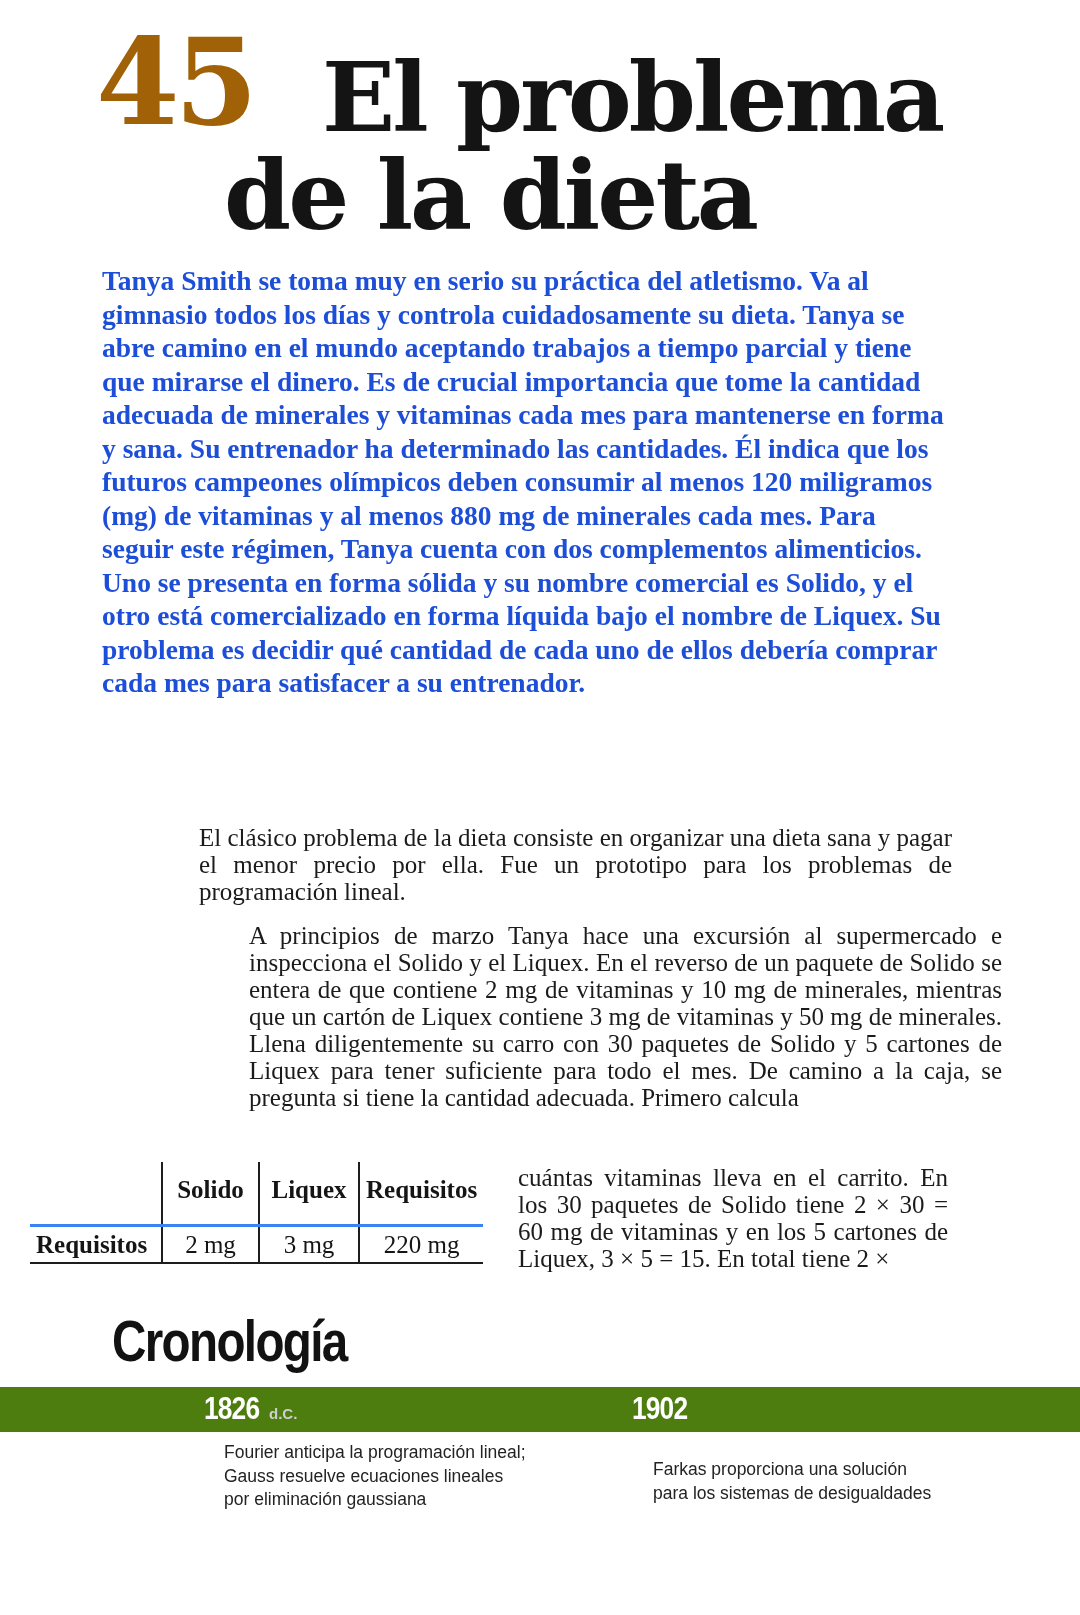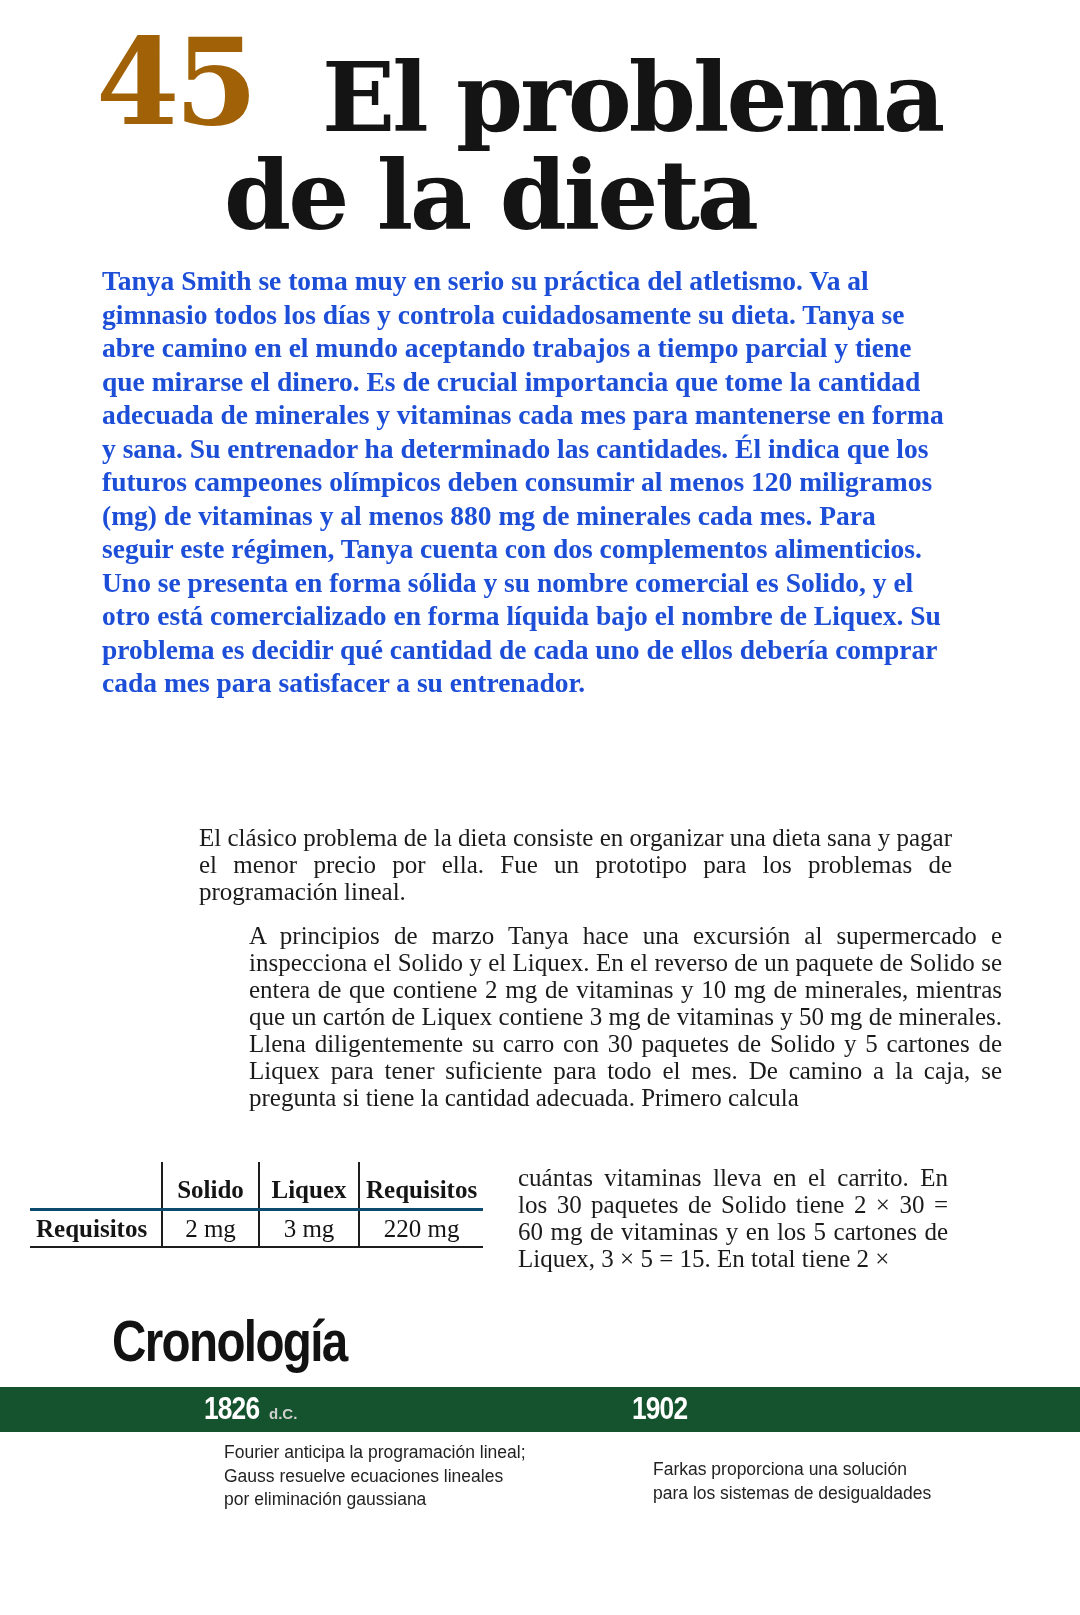--- a/index.html
+++ b/index.html
@@ -55,39 +55,39 @@
     font-size:25px;
     color:#151515;
   }
   table.nutri th, table.nutri td {
     border-left:2px solid #1d1d1d;
     padding:0 6px;
     text-align:center;
     vertical-align:middle;
   }
   table.nutri th:first-child, table.nutri td:first-child { border-left:none; text-align:left; }
-  table.nutri thead th { border-bottom:3px solid #0c4a6e; height:42px; font-weight:bold; vertical-align:bottom; padding-bottom:4px; }
+  table.nutri thead th { border-bottom:3px solid #3b82f6; height:42px; font-weight:bold; vertical-align:bottom; padding-bottom:20px; }
   table.nutri tbody td { border-bottom:2px solid #1d1d1d; height:35px; }
   table.nutri td.rowlabel { font-weight:bold; }
   .col-label { width:132px; } .col-solido { width:97px; } .col-liquex { width:100px; } .col-req { width:124px; }
 
   #timeline-heading {
     left:112px; top:1312px;
     font-family:"Liberation Sans", sans-serif;
     font-weight:bold;
     font-size:58px; line-height:1;
     letter-spacing:-2px;
     color:#121212;
     transform:scaleX(0.82);
     transform-origin:left top;
     white-space:nowrap;
   }
   #timeline-bar {
     left:0; top:1387px; width:1080px; height:45px;
-    background:#14532d;
+    background:#4d7c0f;
   }
   .year-group { position:absolute; top:5px; white-space:nowrap; }
   #year-group-1826 { left:204px; }
   #year-group-1902 { left:632px; }
   .year-label {
     display:inline-block;
     font-family:"Liberation Sans", sans-serif;
     font-weight:bold;
     font-size:31px; line-height:34px;
     letter-spacing:-1px;

